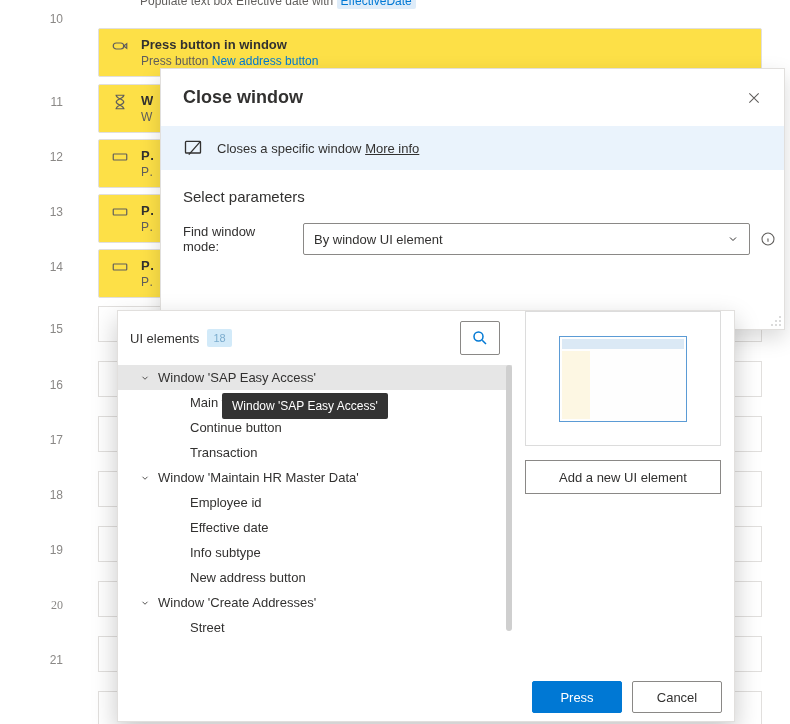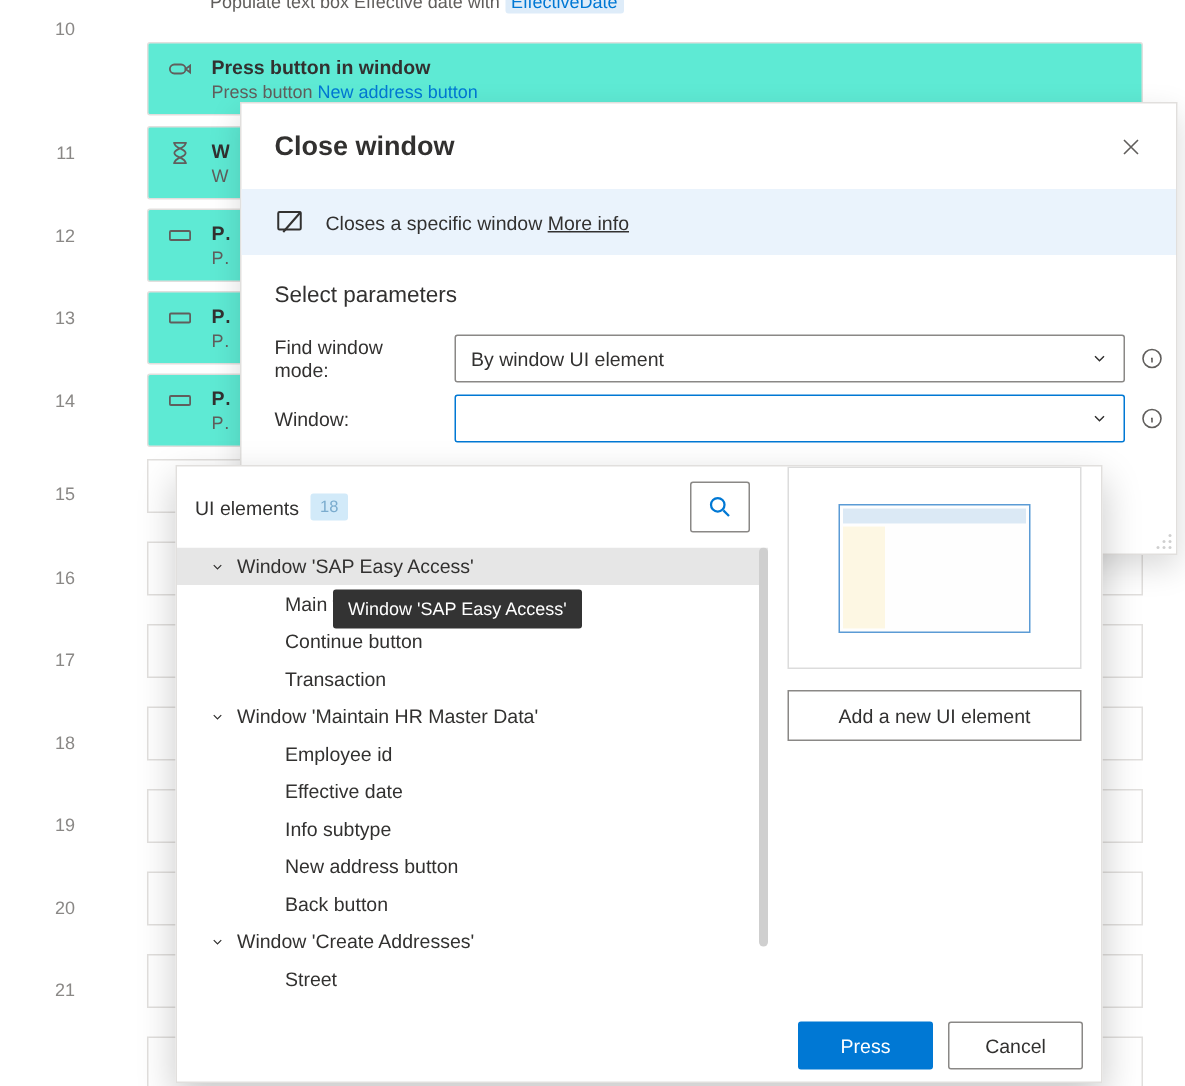--- a/index.html
+++ b/index.html
@@ -12,25 +12,25 @@
   height: 724px;
   position: relative;
   overflow: hidden;
 }
 .flow-bg { position: absolute; inset: 0; }
 .line-num-col {
   position: absolute; left: 0; top: 0; width: 70px;
   color: #8a8886; font-size: 12px;
 }
 .line-num {
-  position: absolute; right: 20px; text-align: center;
+  position: absolute; right: 7px; text-align: center;
 }
 .action-card {
   position: absolute; left: 98px; width: 664px;
-  background: #5eead4; border: 1px solid #e1dfdd; border-radius: 2px;
+  background: #fde047; border: 1px solid #e1dfdd; border-radius: 2px;
   padding: 8px 12px; display: flex; gap: 12px; align-items: flex-start;
 }
 .action-icon { width: 18px; height: 18px; color: #605e5c; flex-shrink: 0; display:flex; align-items:center; justify-content:center;}
 .action-body { min-width: 0; flex: 1; }
 .action-title { font-weight: 600; color: #323130; font-size: 13px; white-space: nowrap; overflow: hidden; text-overflow: ellipsis;}
 .action-sub { color: #605e5c; font-size: 12px; margin-top: 2px; white-space: nowrap; overflow: hidden; text-overflow: ellipsis;}
 .action-sub .lk, .action-title .lk { color: #0078d4; }
 .pill { background:#deecf9; color:#0078d4; padding:1px 4px; border-radius:2px;}
 
 
@@ -142,21 +142,21 @@
       <div class="line-num" style="top: 12px;">10</div>
       <div class="line-num" style="top: 95px;">11</div>
       <div class="line-num" style="top: 150px;">12</div>
       <div class="line-num" style="top: 205px;">13</div>
       <div class="line-num" style="top: 260px;">14</div>
       <div class="line-num" style="top: 322px;">15</div>
       <div class="line-num" style="top: 378px;">16</div>
       <div class="line-num" style="top: 433px;">17</div>
       <div class="line-num" style="top: 488px;">18</div>
       <div class="line-num" style="top: 543px;">19</div>
-      <div class="line-num" style="top: 598px;">20</div>
+      <div class="line-num" style="top: 598px; font-family: Liberation Serif, serif;">20</div>
       <div class="line-num" style="top: 653px;">21</div>
     </div>
 
   <div style="position:absolute; left:140px; top:-6px; color:#605e5c; font-size:12px;">
     <span>Populate text box </span><span class="lk">Effective date</span><span> with </span><span class="pill">EffectiveDate</span>
   </div>
 
   <div class="action-card" style="top:28px;">
     <span class="action-icon">
       <svg viewBox="0 0 24 24" fill="none" stroke="currentColor" stroke-width="1.6">
@@ -251,35 +251,20 @@
     <div>
       <span>Closes a specific window </span><span class="more">More info</span>
     </div>
   </div>
   <div class="dlg-params">
     <div class="params-heading">Select parameters</div>
     <div class="param-row">
       <div class="param-label">Find window mode:</div>
       <div class="param-select">
         <span>By window UI element</span>
-        <svg class="chev" viewBox="0 0 24 24" fill="none" stroke="currentColor" stroke-width="2">
-            <path d="M6 9l6 6 6-6"></path>
-          </svg>
-      </div>
-      <span class="param-info">
-        <svg viewBox="0 0 24 24" fill="none" stroke="currentColor" stroke-width="1.6">
-            <circle cx="12" cy="12" r="9"></circle>
-            <path d="M12 8h.01M11 12h1v4"></path>
-          </svg>
-      </span>
-    </div>
-    <div class="param-row">
-      <div class="param-label">Window:</div>
-      <div class="param-select active">
-        <span></span>
         <svg class="chev" viewBox="0 0 24 24" fill="none" stroke="currentColor" stroke-width="2">
             <path d="M6 9l6 6 6-6"></path>
           </svg>
       </div>
       <span class="param-info">
         <svg viewBox="0 0 24 24" fill="none" stroke="currentColor" stroke-width="1.6">
             <circle cx="12" cy="12" r="9"></circle>
             <path d="M12 8h.01M11 12h1v4"></path>
           </svg>
       </span>
@@ -343,23 +328,20 @@
             </div>
             <div class="tree-row level2">
               <span>Effective date</span>
             </div>
             <div class="tree-row level2">
               <span>Info subtype</span>
             </div>
             <div class="tree-row level2">
               <span>New address button</span>
             </div>
-            <div class="tree-row level2">
-              <span>Back button</span>
-            </div>
             <div class="tree-row level1">
               <span class="car">
                 <svg width="10" height="10" viewBox="0 0 24 24" fill="none" stroke="currentColor" stroke-width="2">
                   <path d="M6 9l6 6 6-6"></path>
                 </svg>
               </span>
               <span>Window 'Create Addresses'</span>
             </div>
             <div class="tree-row level2">
               <span>Street</span>

